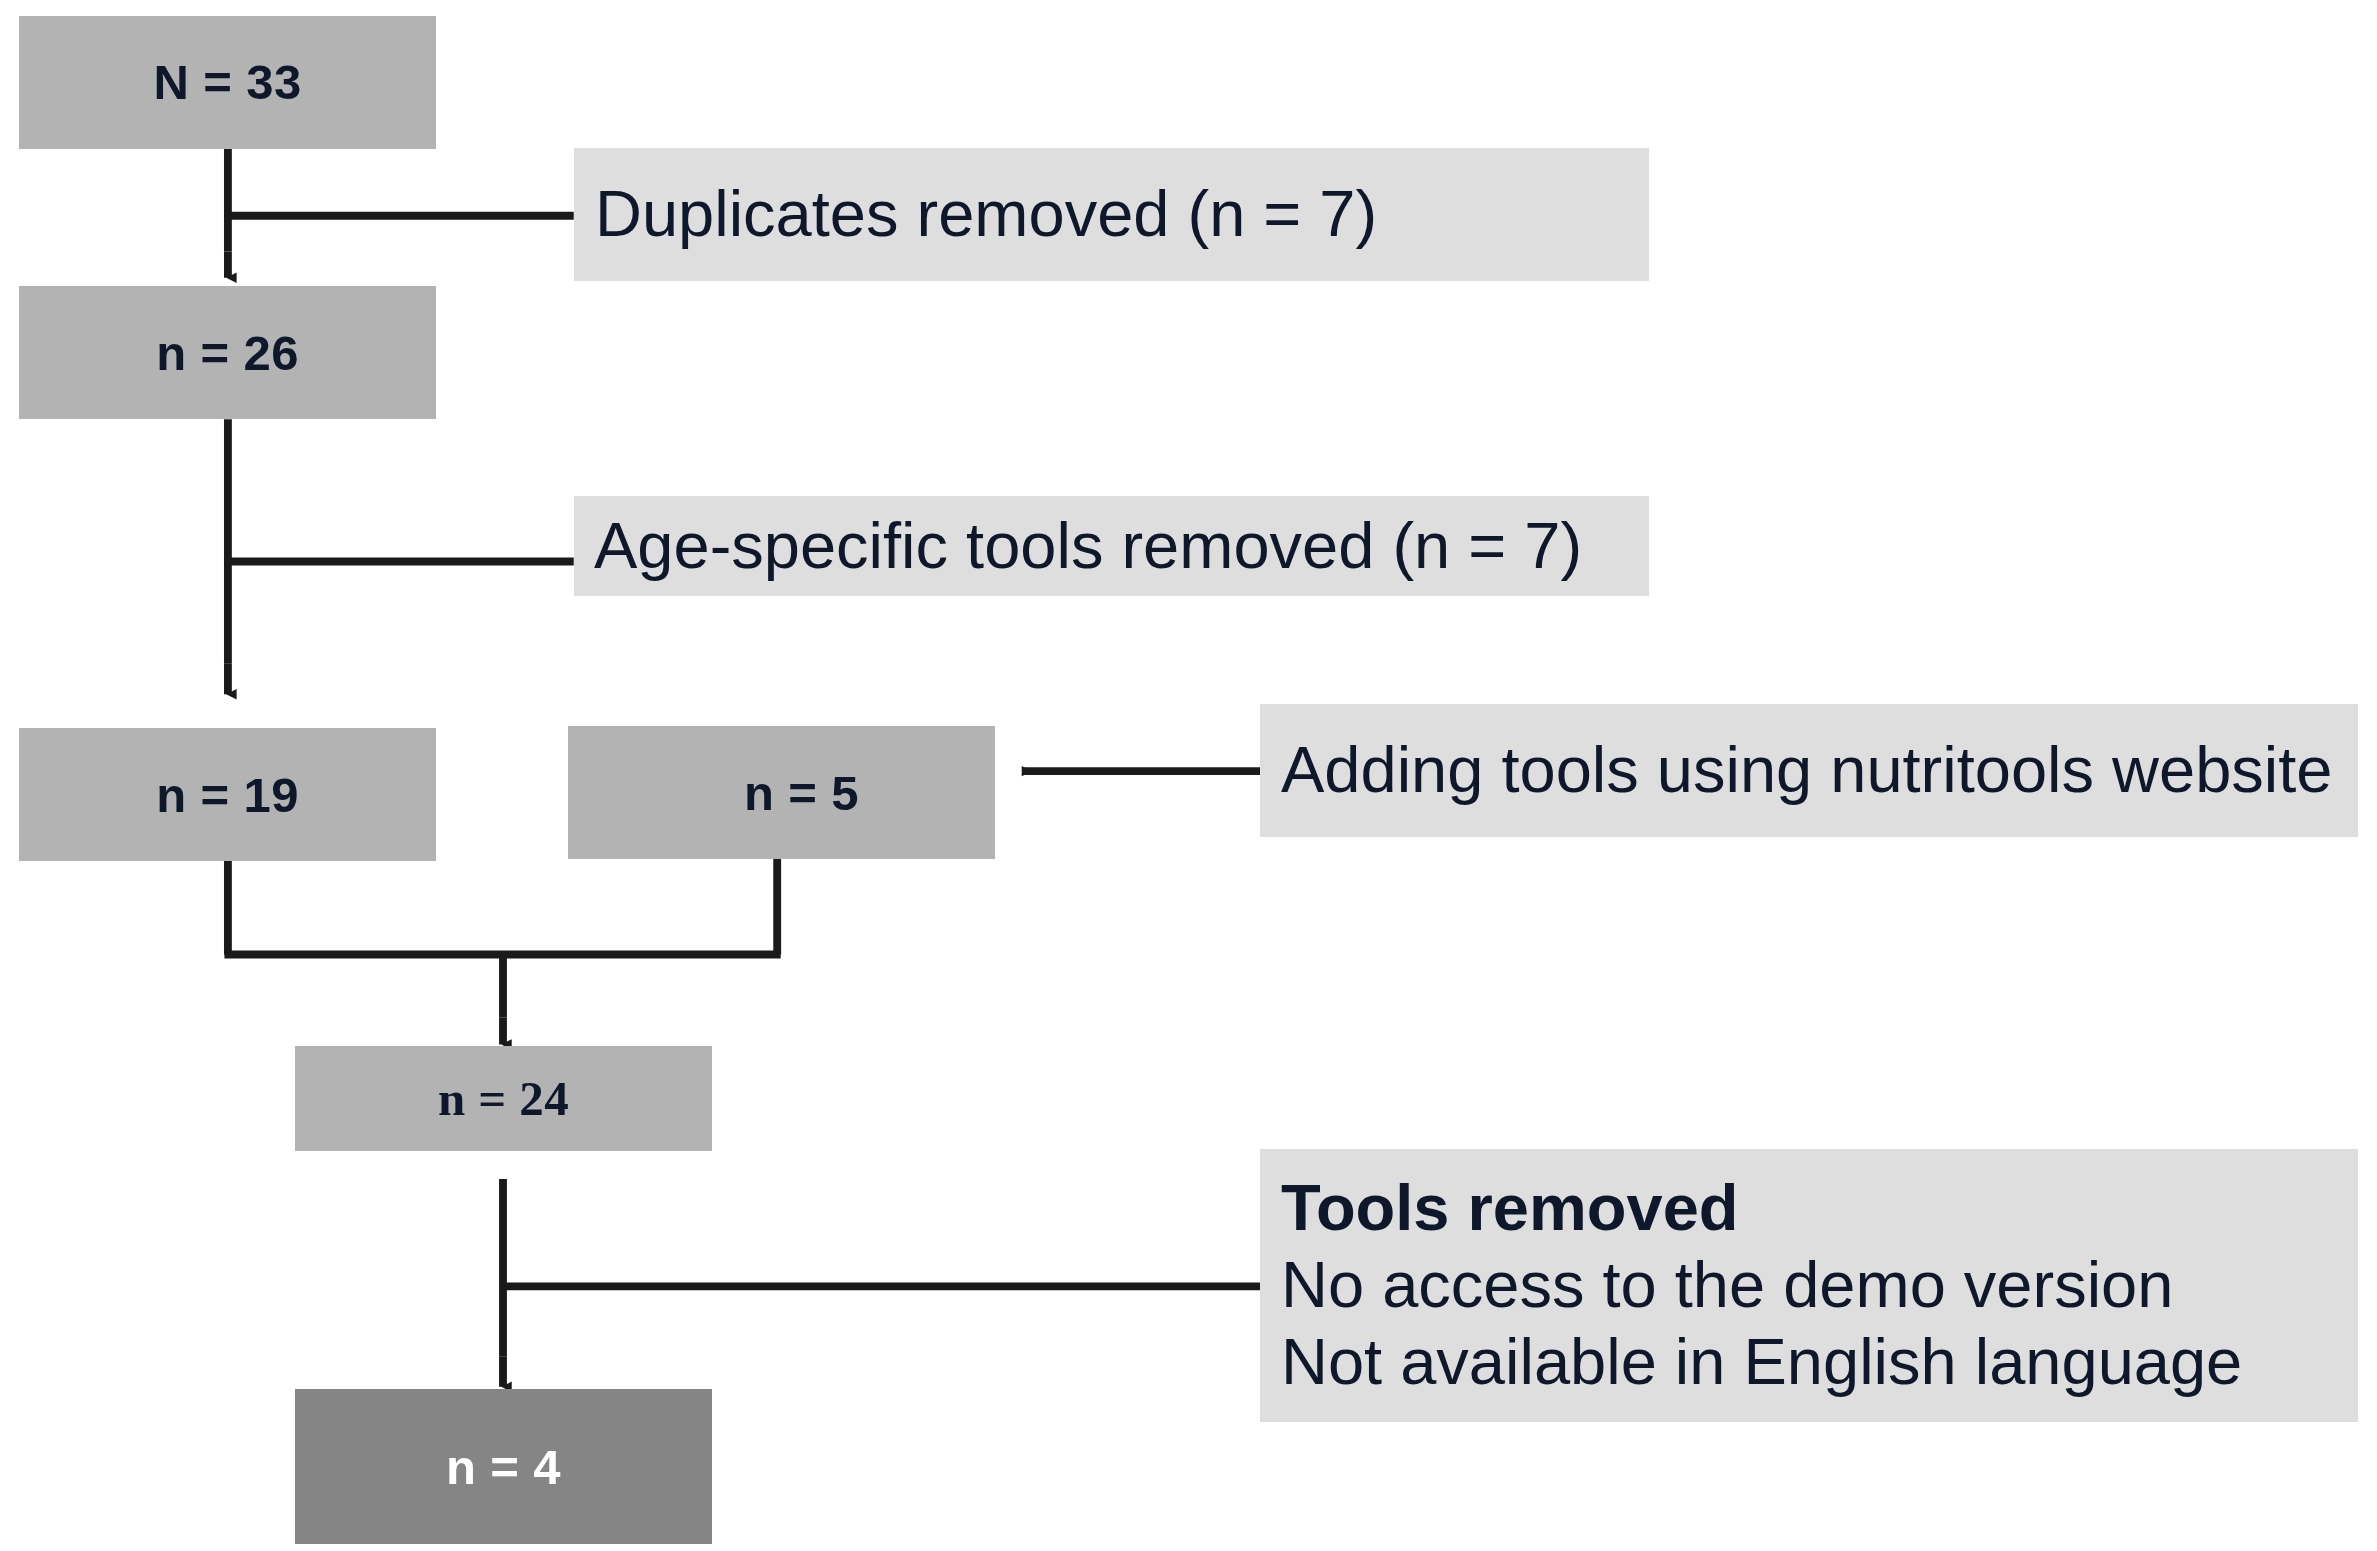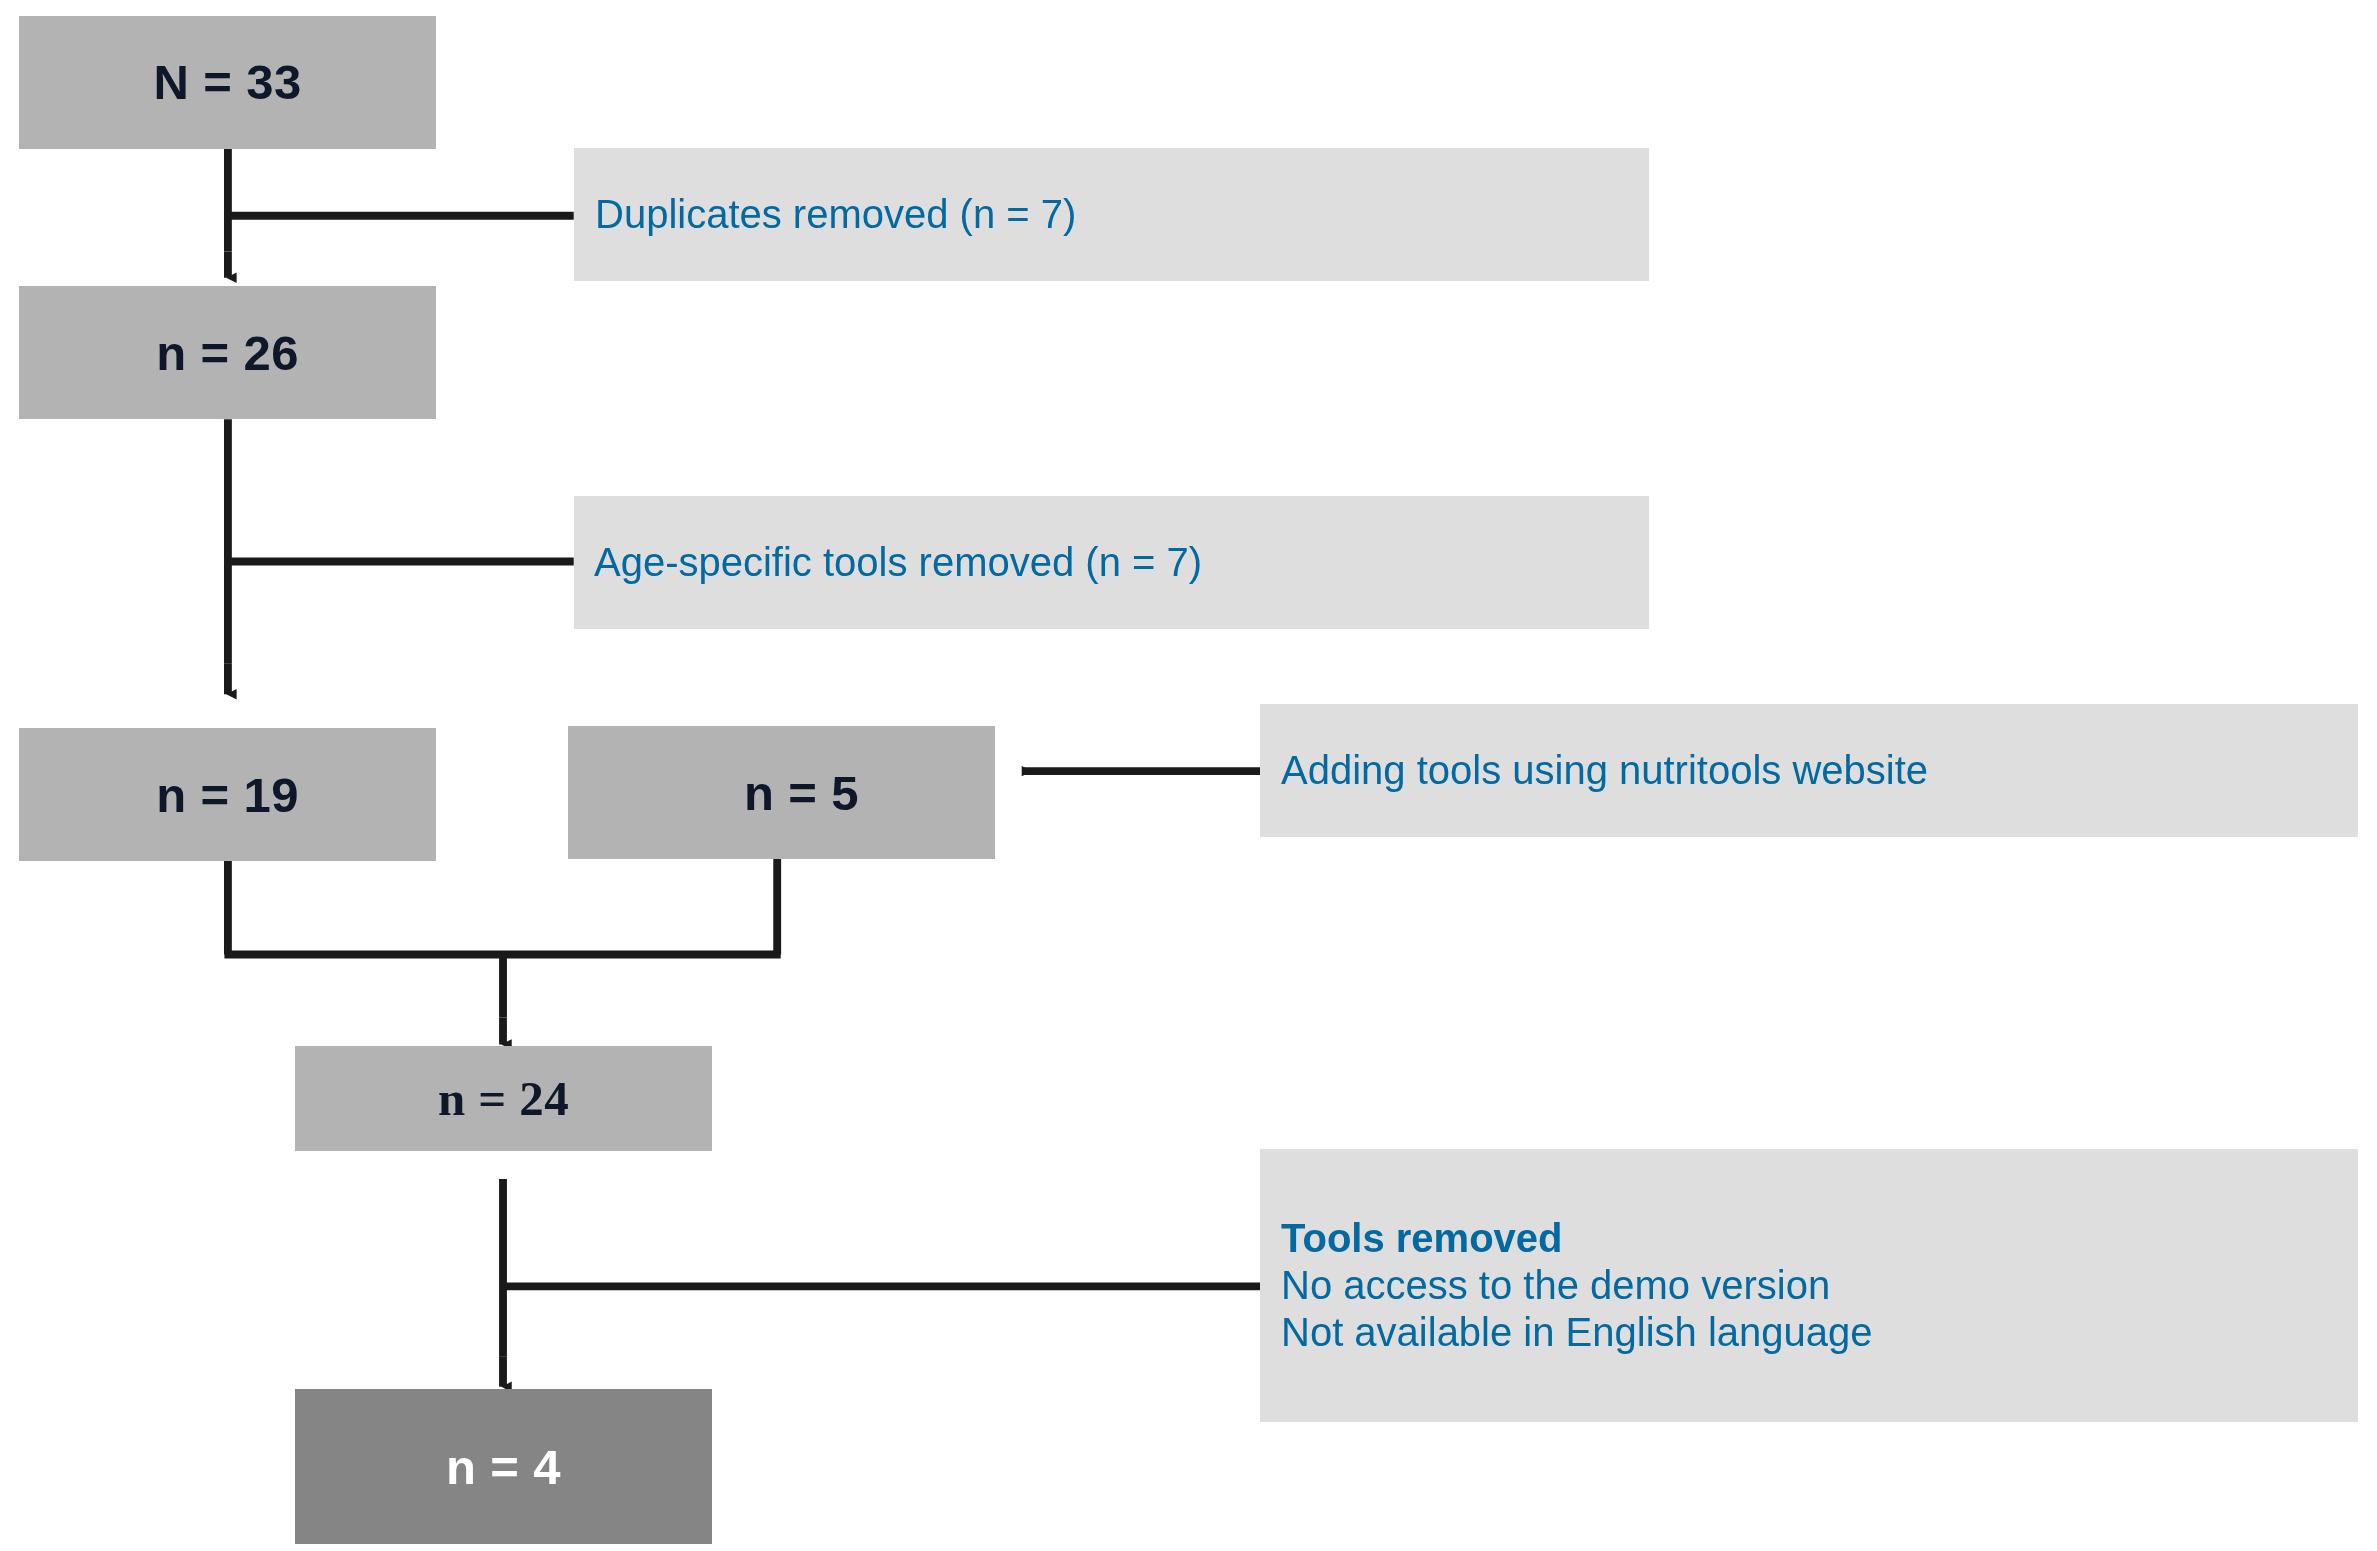--- a/index.html
+++ b/index.html
@@ -34,22 +34,22 @@
     color: #ffffff;
   }
   .note {
     position: absolute;
     box-sizing: border-box;
     background: #dedede;
     display: flex;
     flex-direction: column;
     justify-content: center;
     padding-left: 21px;
-    font-size: 40px;
-    color: #0369a1;
+    font-size: 65px;
+    color: #0f172a;
     line-height: 1.18;
   }
   .note .hdr {
     font-weight: bold;
   }
   .note .ln {
     font-weight: normal;
     white-space: nowrap;
   }
   .note.single {
@@ -130,21 +130,21 @@
   </div>
 
   <div class="node final" style="left:295px; top:1389px; width:417px; height:155px;">
     <span>n = 4</span>
   </div>
 
   <div class="note single" style="left:574px; top:148px; width:1075px; height:133px;">
     <span class="ln">Duplicates removed (n = 7)</span>
   </div>
 
-  <div class="note single" style="left:574px; top:496px; width:1075px; height:133px;padding-left:20px;">
+  <div class="note single" style="left:574px; top:496px; width:1075px; height:100px;padding-left:20px;">
     <span class="ln">Age-specific tools removed (n = 7)</span>
   </div>
 
   <div class="note single" style="left:1260px; top:704px; width:1098px; height:133px;">
     <span class="ln">Adding tools using nutritools website</span>
   </div>
 
   <div class="note" style="left:1260px; top:1149px; width:1098px; height:273px;">
     <span class="hdr">Tools removed</span>
     <span class="ln">No access to the demo version</span>

